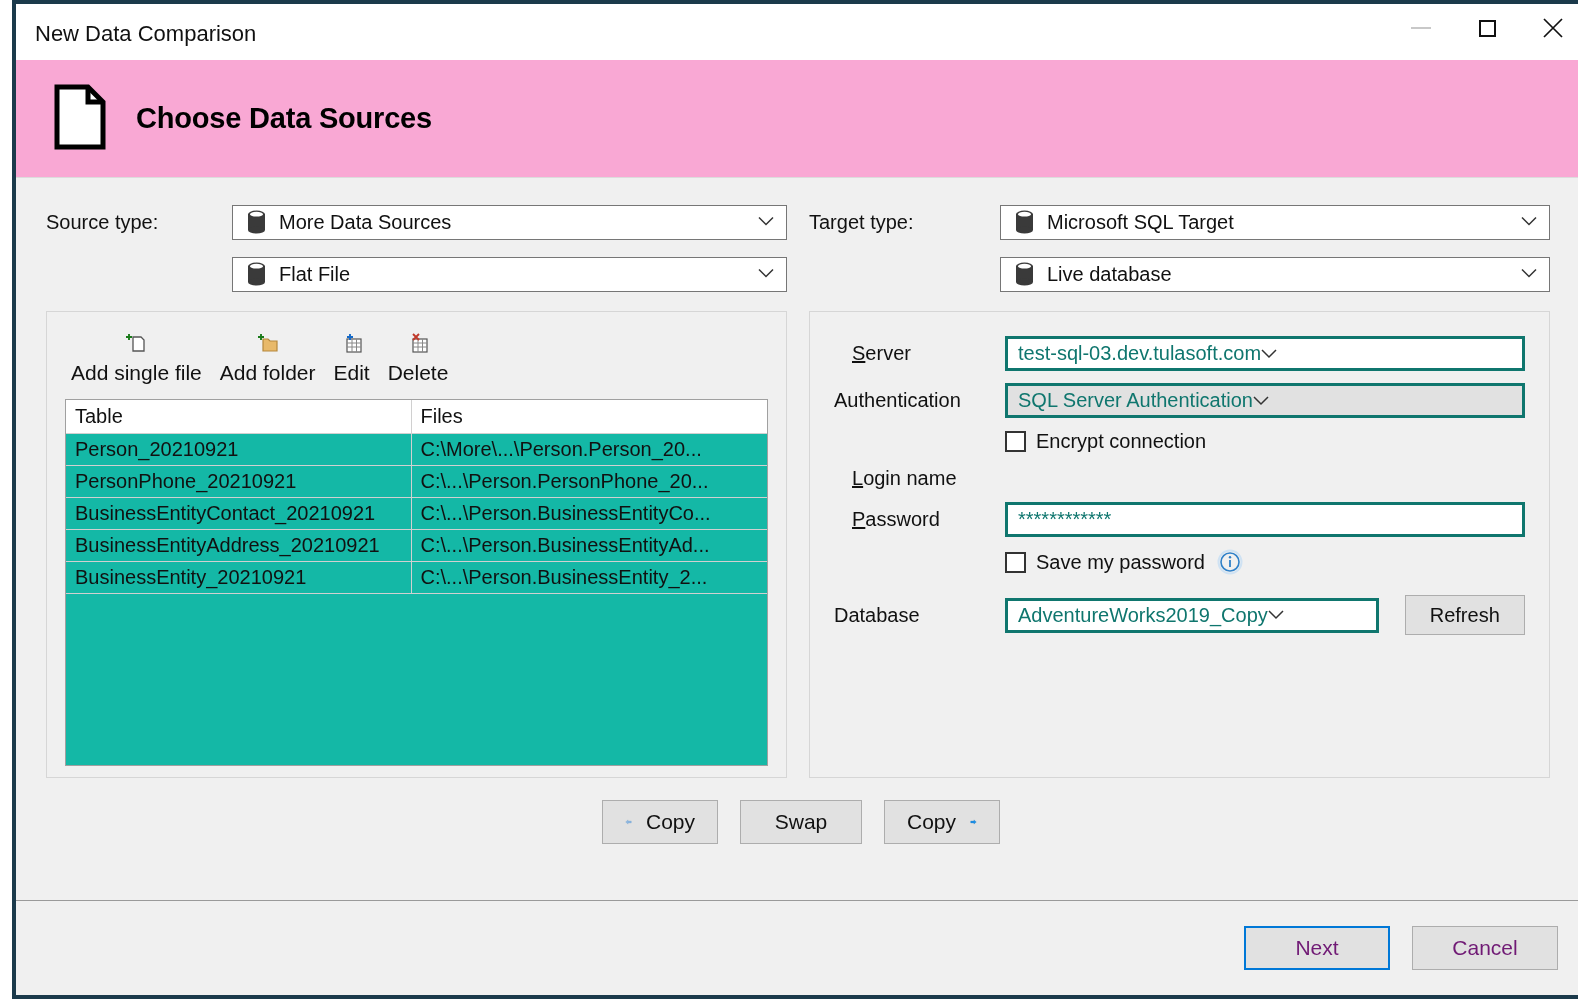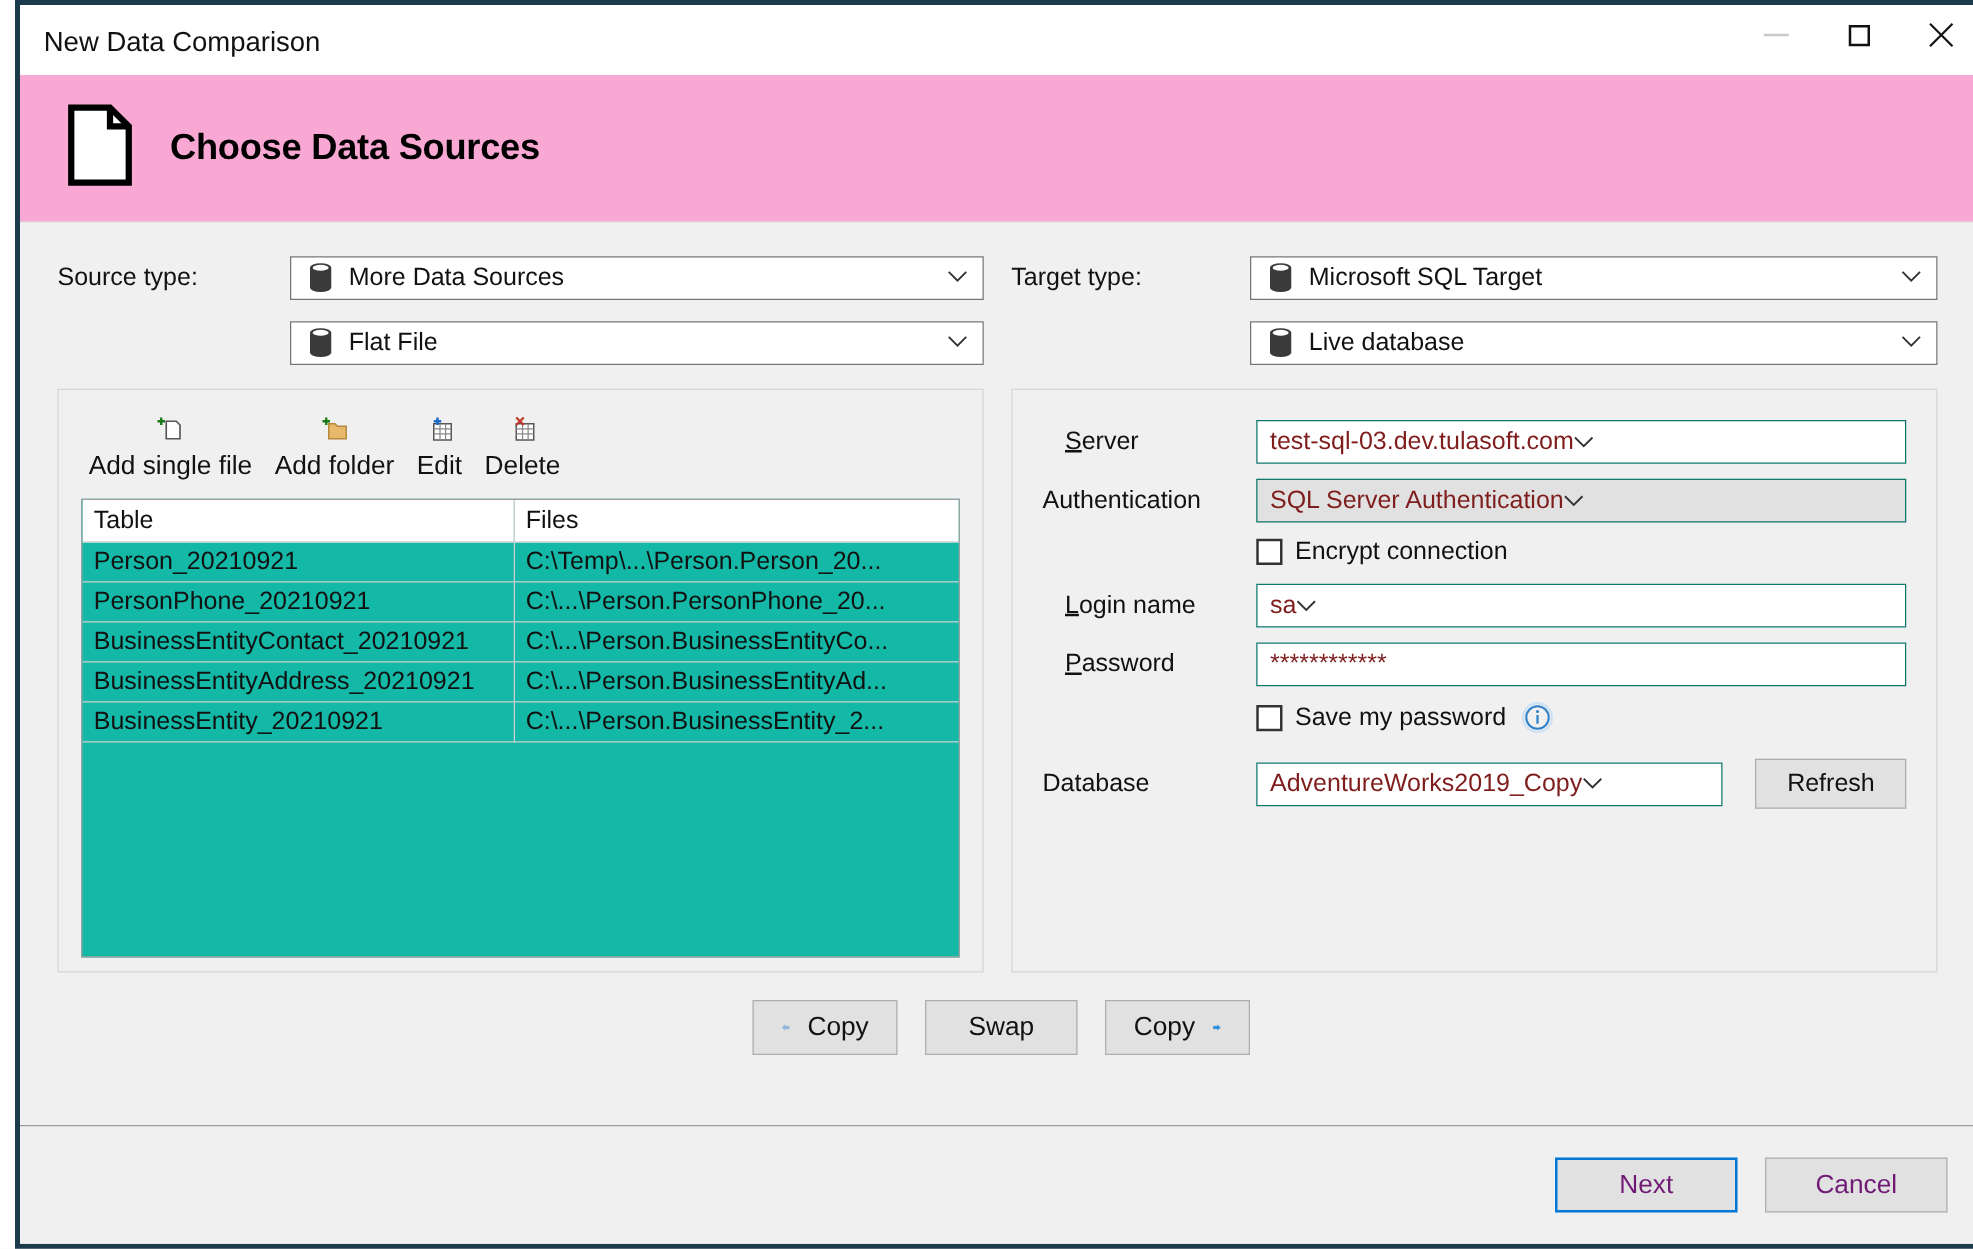--- a/index.html
+++ b/index.html
@@ -108,23 +108,23 @@
   }
   
   .frow { display: flex; align-items: center; margin-bottom: 12px; }
   .flabel {
     width: 171px; font-size: 20px; color: #111;
     flex: 0 0 auto; white-space: nowrap;
   }
   .flabel.indent { padding-left: 18px; }
   .fctl { flex: 1 1 auto; }
   .input {
-    height: 35px; background: #fff; border: 1px solid #0f766e;
+    height: 35px; background: #fff; border: 3px solid #0f766e;
     display: flex; align-items: center; position: relative;
-    font-size: 20px; color: #7f1d1d; padding-left: 10px;
+    font-size: 20px; color: #0f766e; padding-left: 10px;
     cursor: text;
   }
   .chkrow { display: flex; align-items: center; margin: 6px 0 14px 171px; }
   .chk {
     width: 21px; height: 21px; border: 2px solid #333; background: #fff;
     flex: 0 0 auto; margin-right: 10px; cursor: default;
   }
   .chklabel { font-size: 20px; color: #111; white-space: nowrap; }
   .dbrow { display: flex; align-items: center; margin-top: 20px; }
   .dbcombo { width: 378px; }
@@ -271,21 +271,21 @@
             <table class="tbl">
               <thead>
                 <tr>
                   <th class="c1">Table</th>
                   <th>Files</th>
                 </tr>
               </thead>
               <tbody>
                 <tr>
                   <td class="c1">Person_20210921</td>
-                  <td>C:\Temp\...\Person.Person_20...</td>
+                  <td>C:\More\...\Person.Person_20...</td>
                 </tr>
                 <tr>
                   <td class="c1">PersonPhone_20210921</td>
                   <td>C:\...\Person.PersonPhone_20...</td>
                 </tr>
                 <tr>
                   <td class="c1">BusinessEntityContact_20210921</td>
                   <td>C:\...\Person.BusinessEntityCo...</td>
                 </tr>
                 <tr>
@@ -360,28 +360,20 @@
             </div>
           </div>
 
           <div class="chkrow">
             <span class="chk"></span>
             <span class="chklabel">Encrypt connection</span>
           </div>
 
           <div class="frow">
             <div class="flabel indent"><u>L</u><span>ogin name</span></div>
-            <div class="fctl">
-              <div class="input">
-                <span>sa</span>
-                <svg class="chev" width="16" height="10" viewBox="0 0 16 10">
-                  <path d="M1 1 L8 8 L15 1" stroke="#333" stroke-width="1.5" fill="none"></path>
-                </svg>
-              </div>
-            </div>
           </div>
 
           <div class="frow">
             <div class="flabel indent"><u>P</u><span>assword</span></div>
             <div class="fctl">
               <div class="input">
                 <span>************</span>
               </div>
             </div>
           </div>

